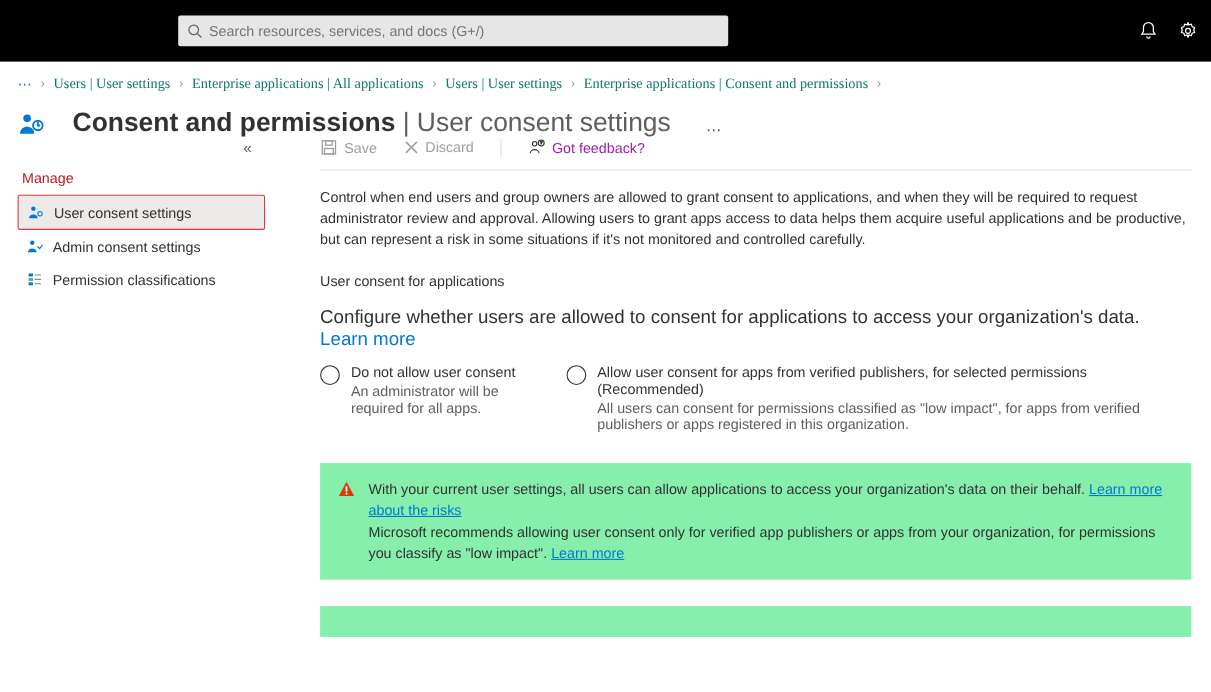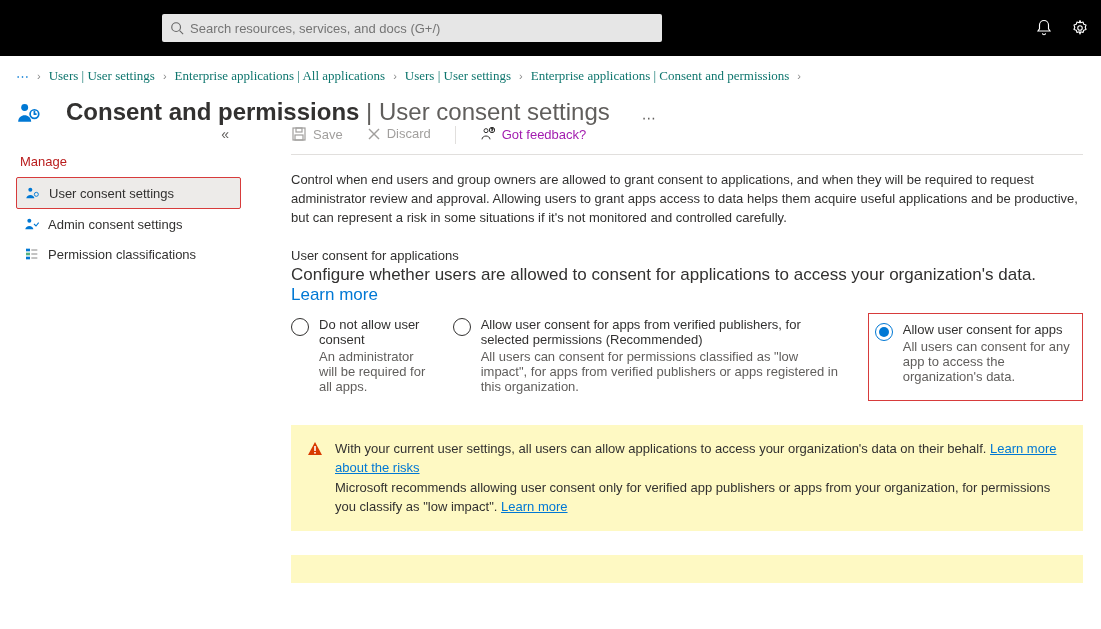--- a/index.html
+++ b/index.html
@@ -37,34 +37,34 @@
   
   .main { flex: 1; padding-left: 40px; padding-right: 18px; }
   
   .toolbar { display: flex; align-items: flex-start; gap: 24px; border-bottom: 1px solid #e1dfdd; padding-bottom: 10px; margin-bottom: 16px; }
   .tb-btn { display: flex; align-items: center; gap: 6px; color: #a19f9d; cursor: pointer; font-size: 13px; }
   .tb-btn.active { color: #a21caf; }
   .tb-sep { width: 1px; height: 18px; background: #e1dfdd; }
   
   .intro-text { font-size: 13px; color: #323130; line-height: 1.45; margin-bottom: 20px; }
   
-  .section-head { font-size: 13px; margin-bottom: 2px; }
+  .section-head { font-size: 13px; margin-bottom: 16px; }
   .section-sub { font-size: 17px; margin-bottom: 8px; }
   .section-sub a { color: #0078d4; text-decoration: none; cursor: pointer; }
   
   .radio-group { display: flex; gap: 24px; }
   .radio-item { display: flex; align-items: flex-start; gap: 10px; padding: 4px 0; }
   .radio-item.highlighted { border: 1px solid #d73b3b; padding: 8px 6px 16px 6px; width: 430px; }
   .radio-circle { width: 18px; height: 18px; border: 1px solid #323130; border-radius: 50%; flex-shrink: 0; margin-top: 1px; display: flex; align-items: center; justify-content: center; }
   .radio-item.selected .radio-circle { border-color: #0078d4; }
   .radio-item.selected .radio-circle::after { content:""; width: 10px; height: 10px; background: #0078d4; border-radius: 50%; }
   .radio-title { font-size: 13px; color: #323130; }
   .radio-desc { font-size: 13px; color: #605e5c; margin-top: 2px; }
   
-  .warning-box { background: #fef9c3; padding: 14px 16px; margin-top: 24px; display: flex; gap: 12px; align-items: flex-start; font-size: 13px; line-height: 1.5; }
+  .warning-box { background: #86efac; padding: 14px 16px; margin-top: 24px; display: flex; gap: 12px; align-items: flex-start; font-size: 13px; line-height: 1.5; }
   .warning-box a { color: #0078d4; text-decoration: underline; cursor: pointer; }
   .warn-icon { flex-shrink: 0; margin-top: 2px; }
 </style>
 </head>
 <body>
 
 <div class="topbar">
   <div class="search-wrap">
     <div class="search-box">
       <svg width="14" height="14" viewBox="0 0 16 16">
@@ -197,27 +197,20 @@
             <div class="radio-desc">An administrator will be required for all apps.</div>
           </div>
         </div>
         <div class="radio-item">
           <div class="radio-circle"></div>
           <div>
             <div class="radio-title">Allow user consent for apps from verified publishers, for selected permissions (Recommended)</div>
             <div class="radio-desc">All users can consent for permissions classified as "low impact", for apps from verified publishers or apps registered in this organization.</div>
           </div>
         </div>
-        <div class="radio-item selected highlighted">
-          <div class="radio-circle"></div>
-          <div>
-            <div class="radio-title">Allow user consent for apps</div>
-            <div class="radio-desc">All users can consent for any app to access the organization's data.</div>
-          </div>
-        </div>
       </div>
 
       <div class="warning-box">
         <svg class="warn-icon" width="16" height="16" viewBox="0 0 16 16">
             <path d="M8 1L15 14H1z" fill="#d83b01"></path>
             <rect x="7.2" y="5" width="1.6" height="5" fill="#fff"></rect>
             <rect x="7.2" y="11" width="1.6" height="1.6" fill="#fff"></rect>
           </svg>
         <div>
           <span>With your current user settings, all users can allow applications to access your organization's data on their behalf.</span>

